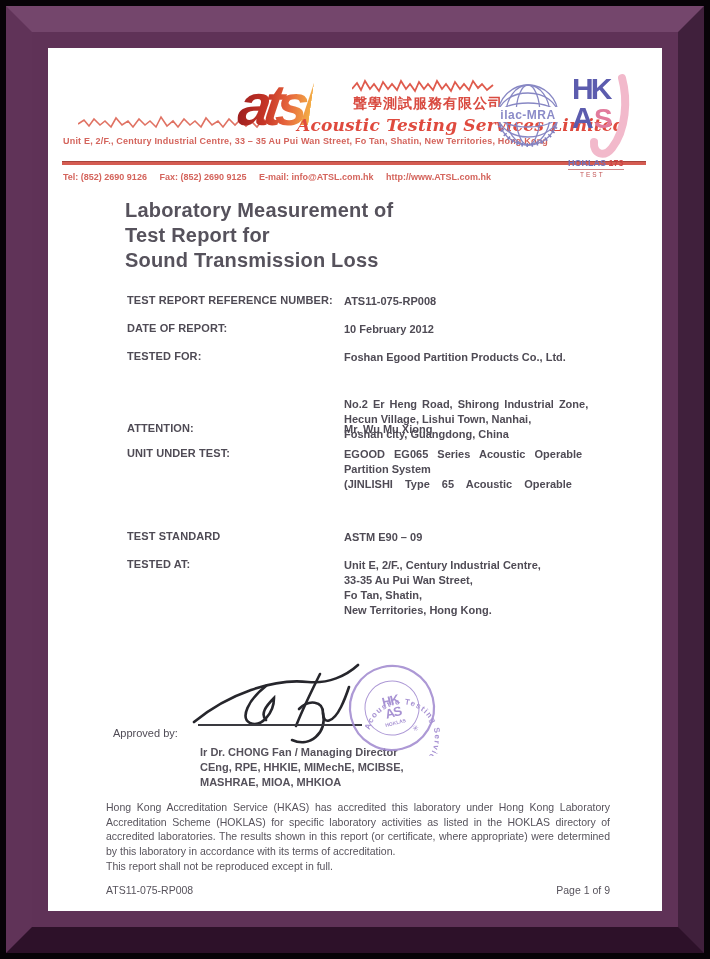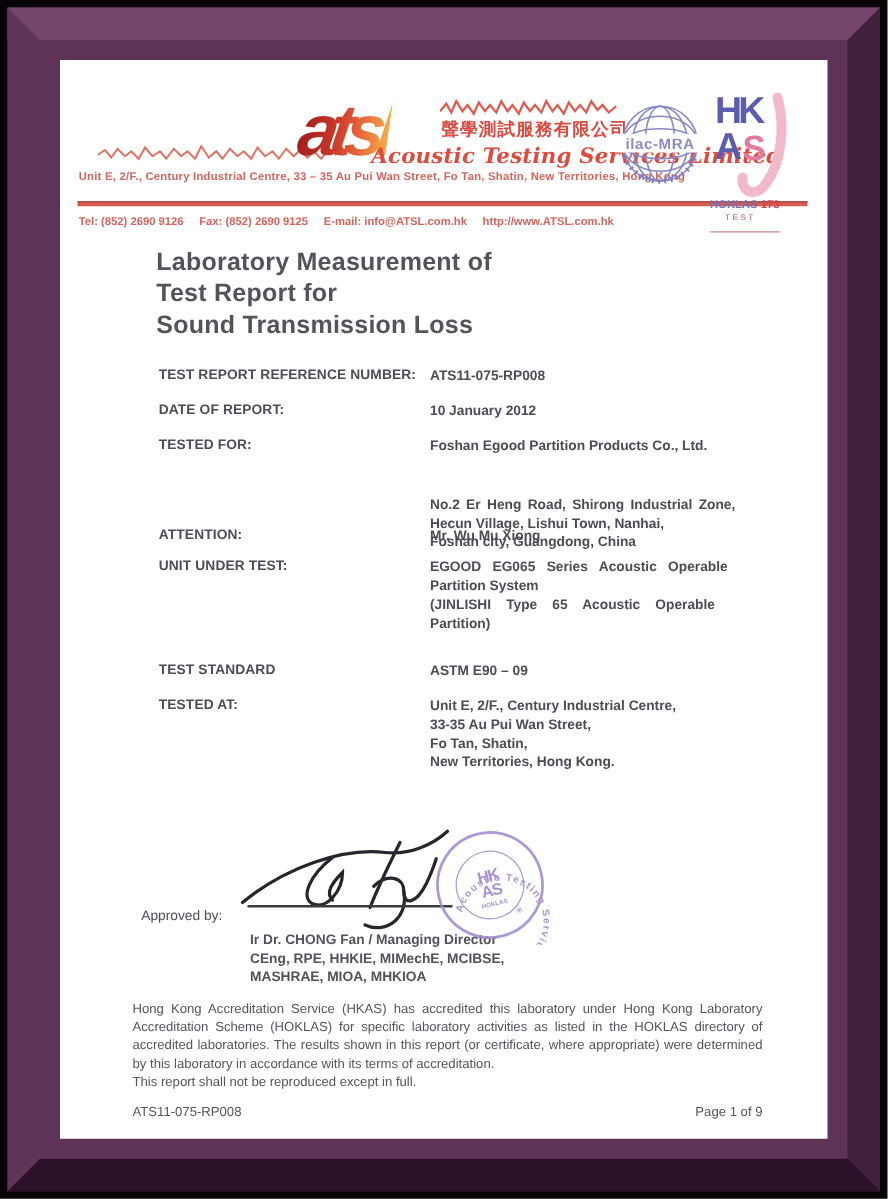--- a/index.html
+++ b/index.html
@@ -78,21 +78,21 @@
     font-size:10.5px; line-height:14.6px; color:#57535c; text-align:justify;
   }
   .footer-note { position:absolute; left:58px; top:812px; font-size:10.5px; color:#57535c; }
   .footer-row  { position:absolute; left:58px; top:836px; width:504px; font-size:10.5px; color:#57535c; }
   .footer-page { position:absolute; right:0; top:0;margin-left:47px; }
   
   .hkas { position:absolute; left:518px; top:24px; width:80px; height:112px; }
   .hkas .hk { position:absolute; left:6px; top:2px;  font-size:30px; font-weight:900; letter-spacing:-3px; color:#5c5cae; line-height:30px; }
   .hkas .a  { position:absolute; left:6px; top:31px; font-size:30px; font-weight:900; color:#5c5cae; line-height:30px; }
   .hkas .s  { position:absolute; left:28px; top:33px; font-size:28px; font-weight:900; color:#e27b9d; line-height:28px; }
-  .hkas .scheme { position:absolute; left:2px; top:86px; font-size:9px; font-weight:800; color:#7070ba; border-bottom:1px solid #cf8888; padding-bottom:17px; white-space:nowrap; }
+  .hkas .scheme { position:absolute; left:2px; top:86px; font-size:9px; font-weight:800; color:#7070ba; border-bottom:1px solid #cf8888; padding-bottom:1px; white-space:nowrap; }
   .hkas .n173 { color:#cf4444; }
   .hkas .test { position:absolute; left:14px; top:99px; font-size:6.5px; letter-spacing:2px; color:#c25555; }
   .zig { position:absolute; }
 </style>
 </head>
 <body>
 
 <div class="frame-band">
   <div class="frame-bevel"></div>
 </div>
@@ -151,21 +151,21 @@
   <div class="row" style="top:246px">
     <div class="flabel">TEST REPORT REFERENCE NUMBER:</div>
     <div class="fvalue">
         <div class="vline">ATS11-075-RP008</div>
       </div>
   </div>
 
   <div class="row" style="top:274px">
     <div class="flabel">DATE OF REPORT:</div>
     <div class="fvalue">
-        <div class="vline">10 January 2012</div>
+        <div class="vline">10 February 2012</div>
       </div>
   </div>
 
   <div class="row" style="top:302px">
     <div class="flabel">TESTED FOR:</div>
     <div class="fvalue">
         <div class="vline">Foshan Egood Partition Products Co., Ltd.</div>
       </div>
   </div>
 
@@ -184,21 +184,20 @@
         <div class="vline">Mr. Wu Mu Xiong</div>
       </div>
   </div>
 
   <div class="row" style="top:399px">
     <div class="flabel">UNIT UNDER TEST:</div>
     <div class="fvalue">
       <div class="vline ws6">EGOOD EG065 Series Acoustic Operable</div>
       <div class="vline">Partition System</div>
       <div class="vline ws9">(JINLISHI Type 65 Acoustic Operable</div>
-      <div class="vline">Partition)</div>
     </div>
   </div>
 
   <div class="row" style="top:482px">
     <div class="flabel">TEST STANDARD</div>
     <div class="fvalue">
         <div class="vline">ASTM E90 – 09</div>
       </div>
   </div>
 

